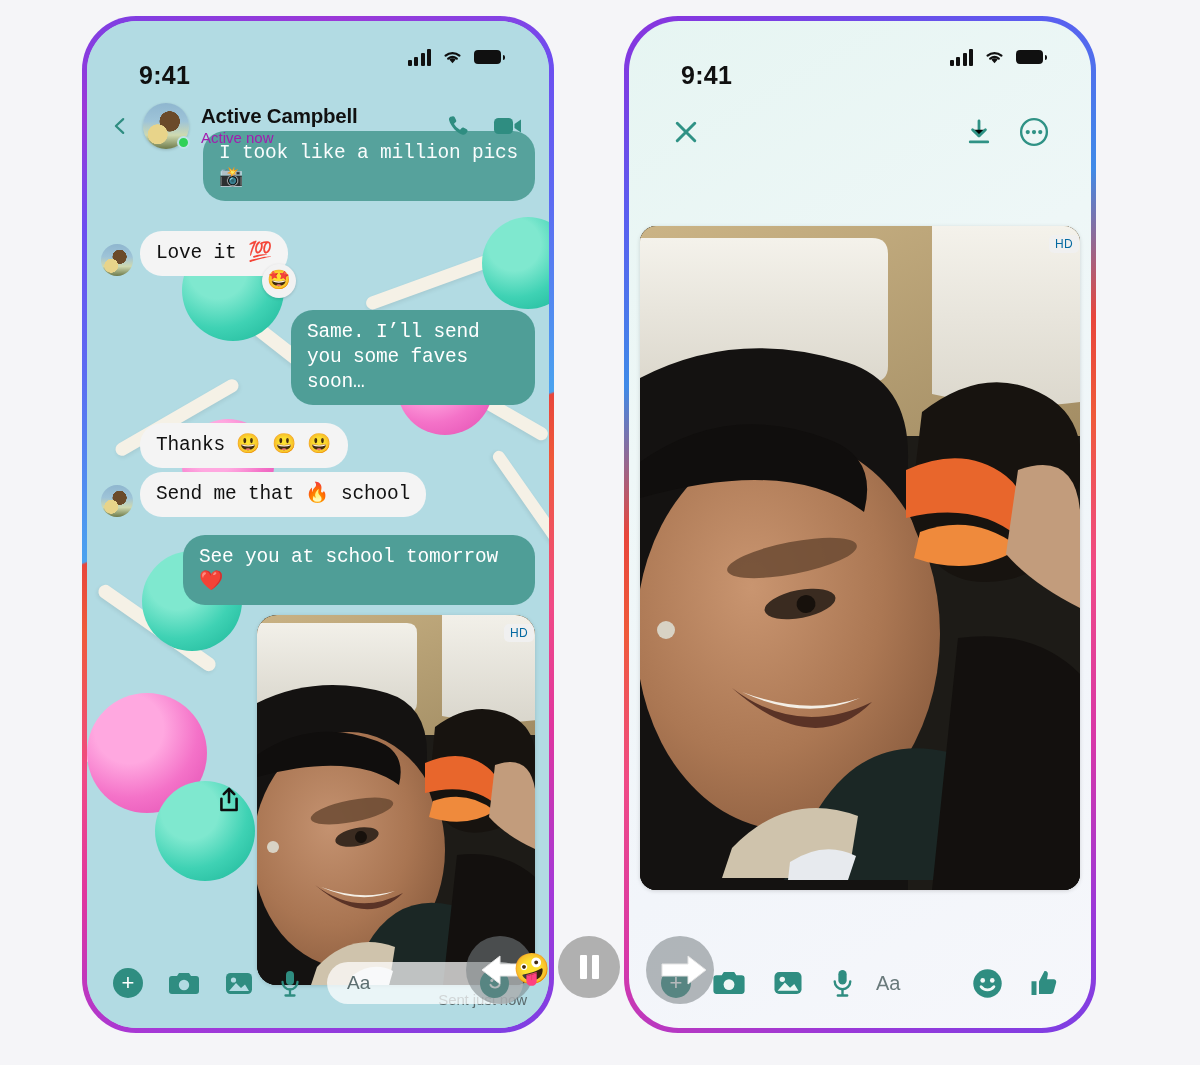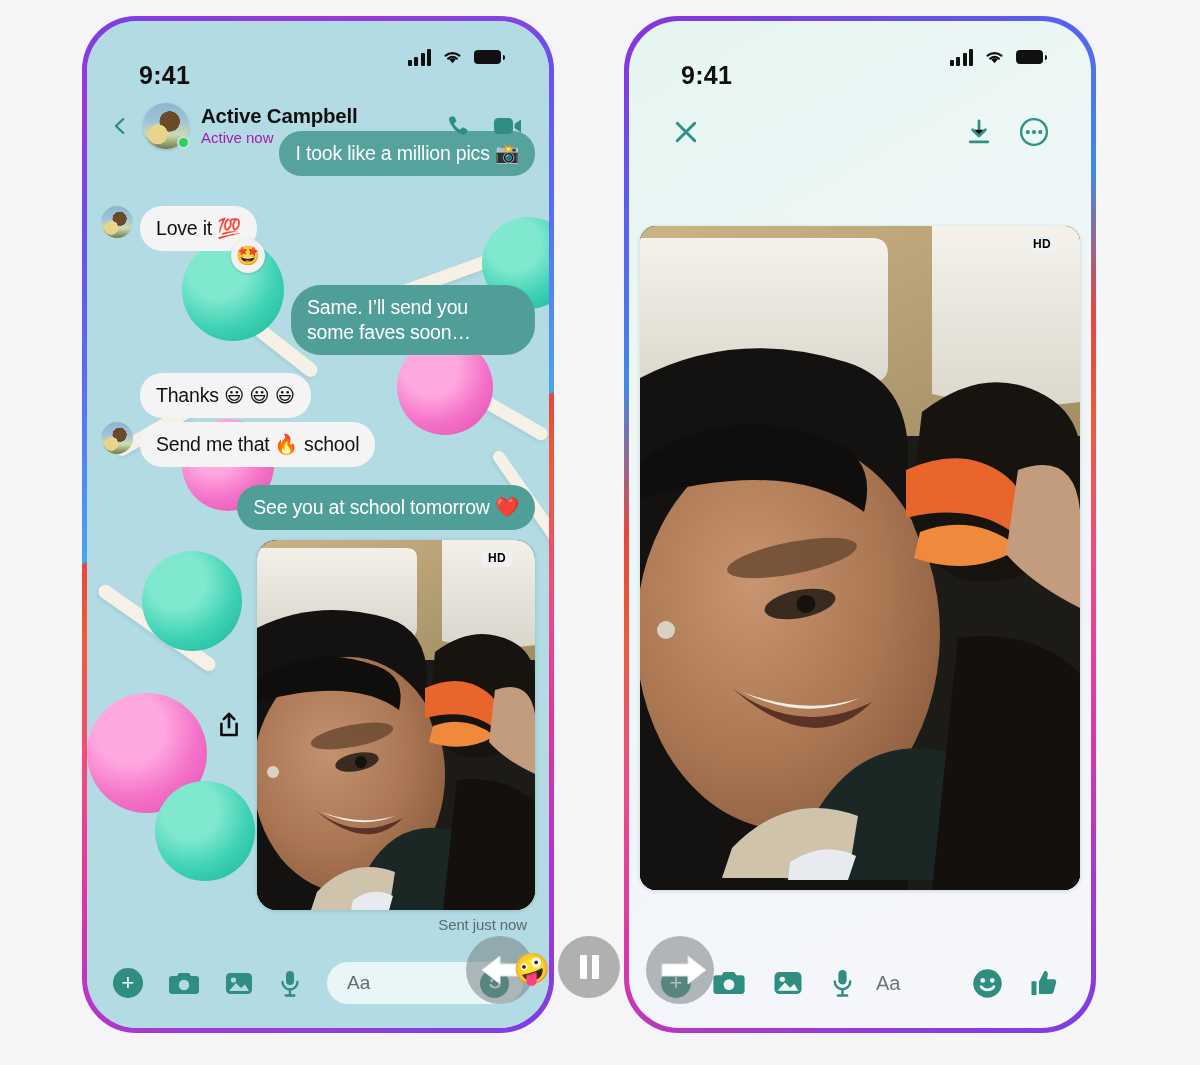--- a/index.html
+++ b/index.html
@@ -77,57 +77,57 @@
     position:absolute;right:-1px;bottom:0px;width:13px;height:13px;border-radius:50%;
     background:#31d158;border:2px solid #bfe2e7;box-sizing:border-box;
   }
   .who{display:flex;flex-direction:column;justify-content:center;line-height:1.12;flex:1 1 auto;}
   .who .name{font-size:20.5px;font-weight:700;color:#111;letter-spacing:-.2px;}
   .who .sub{font-size:15px;color:#a21caf;margin-top:2px;}
   .hdr-icons{display:flex;align-items:center;gap:22px;color:#2f8d81;}
 
   
   .msgs{position:absolute;top:110px;left:0;right:0;bottom:90px;z-index:20;}
-  .row{display:flex;padding:0 14px;margin-bottom:7px;gap:7px;}
+  .row{display:flex;align-items:flex-end;padding:0 14px;margin-bottom:7px;gap:7px;font-family:Liberation Mono, monospace;}
   .row.out{justify-content:flex-end;}
   .row-avatar{
     width:32px;height:32px;border-radius:50%;flex:0 0 auto;
     background:
       radial-gradient(circle at 32% 68%, #e8d48a 0 22%, transparent 23%),
       radial-gradient(circle at 58% 40%, #6b4a2a 0 26%, transparent 27%),
       linear-gradient(180deg,#8fb6cf 0%,#9ec4d8 40%,#cfd9b0 70%,#6d7a4a 100%);
   }
   .row-avatar.ghost{visibility:hidden;}
   .bubble{
     max-width:300px;padding:10px 16px;border-radius:22px;font-size:19.5px;
     line-height:1.28;letter-spacing:-.2px;position:relative;
   }
   .bubble.in{background:#f4f4f4;color:#111;}
-  .bubble.out{background:#4f9e97;color:#fff;border-radius:30px;}
+  .bubble.out{background:#4f9e97;color:#fff;}
   .bubble.clipped{
     border-radius:22px;opacity:.92;
   }
   .reaction{
     position:absolute;right:-8px;bottom:-22px;width:34px;height:34px;border-radius:50%;
     background:#f2f2f2;display:flex;align-items:center;justify-content:center;font-size:19px;
     box-shadow:0 1px 3px rgba(0,0,0,.16);
   }
 
   
   .photo-row{display:flex;align-items:center;justify-content:flex-end;padding:0 14px;gap:14px;margin-top:10px;}
   .share-ico{width:28px;height:28px;color:#0d0d0d;flex:0 0 auto;}
   .photo{
     position:relative;width:278px;height:370px;border-radius:20px;overflow:hidden;
     box-shadow:0 1px 4px rgba(0,0,0,.15);
   }
   .photo.big{width:440px;height:664px;border-radius:16px;}
   .selfie{position:absolute;inset:0;overflow:hidden;background:#1b1b18;}
   .hd-badge{
-    position:absolute;top:9px;right:23px;background:#f0f0f0;color:#000000;
-    font-size:12px;font-weight:700;border-radius:5px;padding:2px 6px;letter-spacing:.3px;z-index:5;
+    position:absolute;top:9px;right:1px;background:#f0f0f0;color:#0369a1;
+    font-size:12px;font-weight:400;border-radius:5px;padding:2px 6px;letter-spacing:.3px;z-index:5;
   }
   .sent-label{
     text-align:right;padding:6px 22px 0 0;font-size:15px;color:#5a6a6c;letter-spacing:-.1px;
   }
 
   
   .composer{
     position:absolute;left:0;right:0;bottom:0;height:90px;z-index:30;
     display:flex;align-items:center;padding:0 26px;box-sizing:border-box;gap:0;
   }

